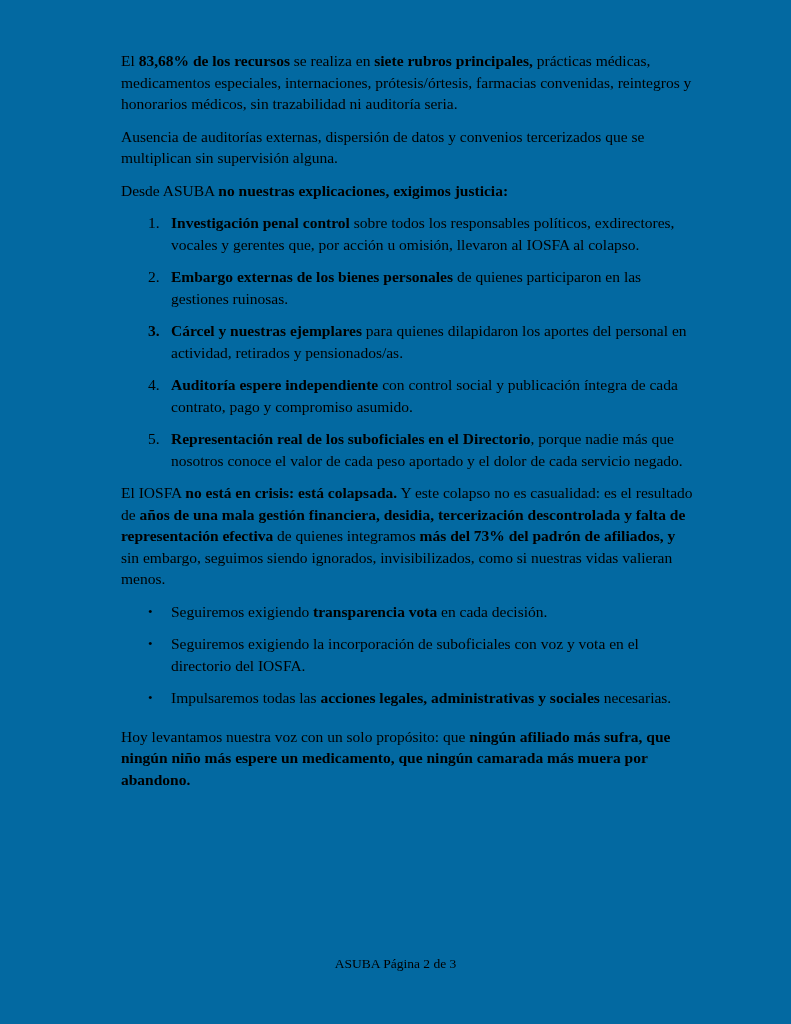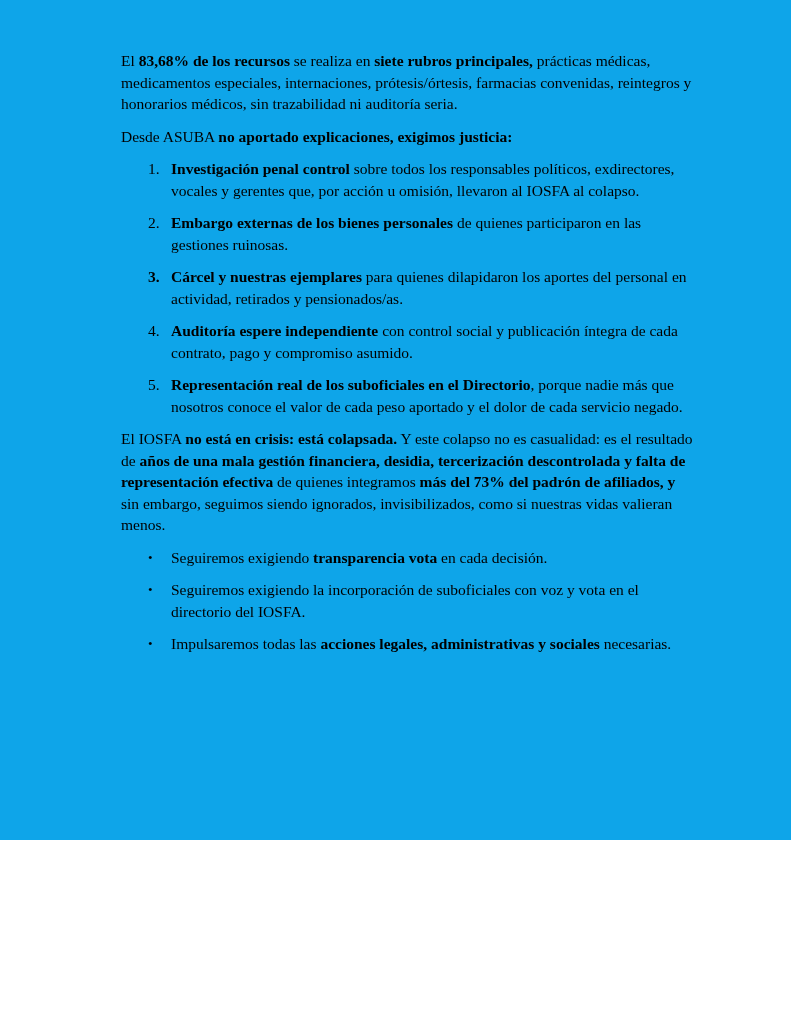--- a/index.html
+++ b/index.html
@@ -7,22 +7,22 @@
   body {
     width: 791px;
     height: 1024px;
     font-family: "Liberation Serif", "DejaVu Serif", serif;
     color: #000000;
     position: relative;
     overflow: hidden;
   }
   .page {
     width: 791px;
-    height: 840px;
-    background: #0ea5e9;
+    height: 1024px;
+    background: #0369a1;
     position: relative;
     text-decoration: underline;
   }
   .doc-body {
     position: absolute;
     top: 50px;
     left: 121px;
     width: 576px;
     font-size: 15.5px;
     line-height: 21.5px;
@@ -63,21 +63,22 @@
     line-height: 18px;
     color: #000000;
   }
 </style>
 </head>
 <body>
 
 <div class="page">
   <div class="doc-body">
       <p class="para"><span>El </span><strong>83,68% de los recursos</strong><span> se realiza en </span><strong>siete rubros principales,</strong><span> prácticas médicas, medicamentos especiales, internaciones, prótesis/órtesis, farmacias convenidas, reintegros y honorarios médicos, sin trazabilidad ni auditoría seria.</span></p>
-      <p class="para"><span>Desde ASUBA </span><strong>no aportado explicaciones, exigimos justicia:</strong></p>
+      <p class="para"><span>Ausencia de auditorías externas, dispersión de datos y convenios tercerizados que se multiplican sin supervisión alguna.</span></p>
+      <p class="para"><span>Desde ASUBA </span><strong>no nuestras explicaciones, exigimos justicia:</strong></p>
       <div class="list">
         <div class="list-item">
           <span class="marker">1.</span>
           <div class="item-text"><strong>Investigación penal control</strong><span> sobre todos los responsables políticos, exdirectores, vocales y gerentes que, por acción u omisión, llevaron al IOSFA al colapso.</span></div>
         </div>
         <div class="list-item">
           <span class="marker">2.</span>
           <div class="item-text"><strong>Embargo externas de los bienes personales</strong><span> de quienes participaron en las gestiones ruinosas.</span></div>
         </div>
         <div class="list-item">
@@ -101,14 +102,16 @@
         </div>
         <div class="list-item">
           <span class="bullet-marker">•</span>
           <div class="item-text"><span>Seguiremos exigiendo la incorporación de suboficiales con voz y vota en el directorio del IOSFA.</span></div>
         </div>
         <div class="list-item">
           <span class="bullet-marker">•</span>
           <div class="item-text"><span>Impulsaremos todas las </span><strong>acciones legales, administrativas y sociales</strong><span> necesarias.</span></div>
         </div>
       </div>
+      <p class="para extra-space"><span>Hoy levantamos nuestra voz con un solo propósito: que </span><strong>ningún afiliado más sufra, que ningún niño más espere un medicamento, que ningún camarada más muera por abandono.</strong></p>
     </div>
+  <div class="footer">ASUBA Página 2 de 3</div>
 </div>
 
 </body></html>

